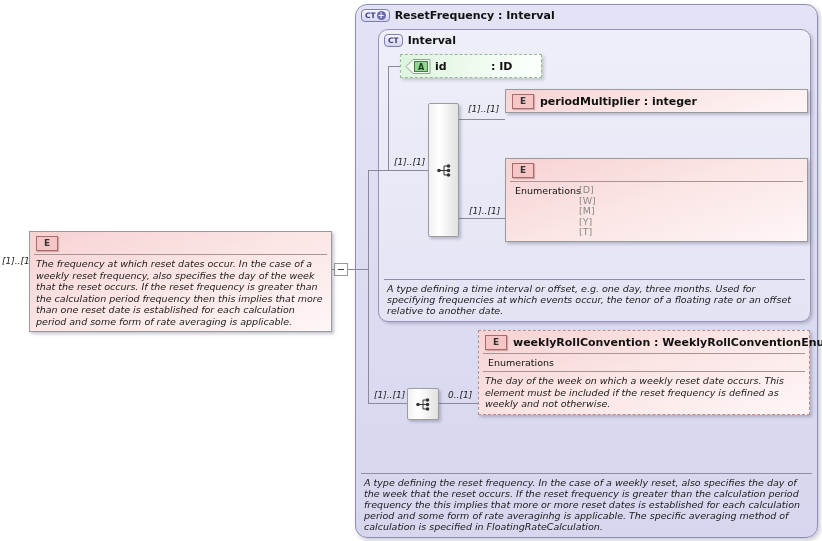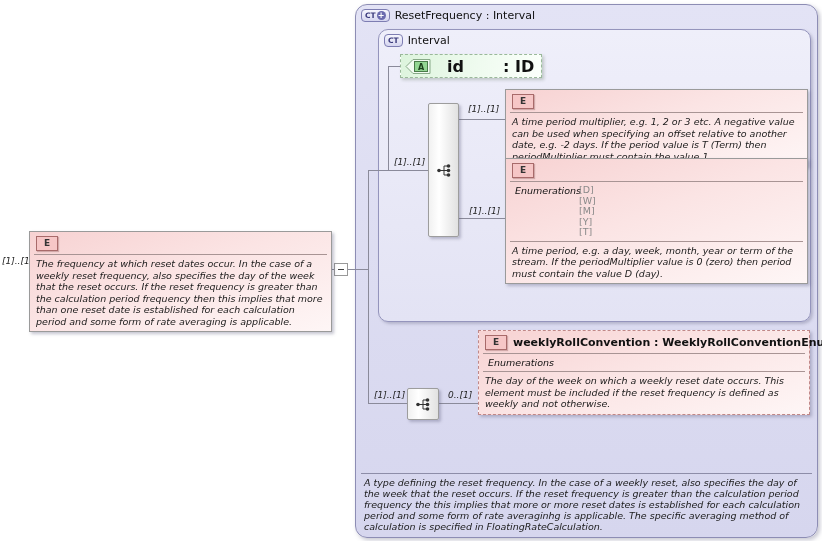--- a/index.html
+++ b/index.html
@@ -21,21 +21,21 @@
     font-size:9px;font-weight:bold;color:#333;text-align:center;line-height:13px;
     box-shadow:1px 1px 1px rgba(120,60,60,.3);
   }
   .card-title{font-size:11px;font-weight:bold;white-space:nowrap;}
   .el-name{display:inline-block;min-width:58px;}
   .card-doc{
     border-top:1px solid #a89494;margin:0 4px;padding:3px 2px 4px 2px;
     font-size:9.5px;line-height:11.5px;font-style:italic;color:#1a1a1a;
   }
   .enum-section{display:flex;border-top:1px solid #a89494;margin:0 4px;padding:3px 2px;}
-  .enum-label{width:64px;flex:0 0 auto;font-size:9.5px;font-style:italic;padding-left:3px;}
+  .enum-label{width:64px;flex:0 0 auto;font-size:9.5px;padding-left:3px;}
   .enum-values{font-size:9.5px;line-height:10.6px;color:#8a8a8a;}
   .enum-values div{white-space:nowrap;}
   .card-label{
     position:absolute;font-size:9px;font-weight:normal;font-style:italic;color:#222;white-space:nowrap;
   }
   
   .outer-panel{
     position:absolute;left:355px;top:4px;width:461px;height:532px;
     border:1px solid #8d8db4;border-radius:12px;
     background:linear-gradient(#e3e3f5,#d6d6ee);
@@ -51,34 +51,34 @@
   .badge-ct{
     display:inline-flex;align-items:center;flex:0 0 auto;height:11px;padding:0 3px;
     border:1px solid #7d7db2;border-radius:4px;
     background:linear-gradient(#f6f6fd,#d5d5ef);
     font-size:7.5px;font-weight:bold;color:#3a3a7c;line-height:11px;
   }
   .badge-ct .plus{
     width:9px;height:9px;margin-left:1px;border-radius:50%;background:#6a6aae;
     color:#fff;font-size:8px;line-height:9px;text-align:center;font-weight:bold;
   }
-  .panel-title{font-size:11px;font-weight:normal;}
+  .panel-title{font-size:11px;font-weight:bold;}
   .panel-doc{
     position:absolute;left:5px;right:5px;bottom:3px;border-top:1px solid #8d8da8;
     padding:3px 3px 2px 3px;font-size:9.5px;line-height:11px;font-style:italic;color:#1a1a1a;
   }
   
   .attr-card{
     position:absolute;left:400px;top:54px;width:142px;height:24px;
     border:1px dashed #9ab89a;
     background:linear-gradient(100deg,#ddf4dd 0%,#effbef 55%,#fbfffb 100%);
     box-shadow:2px 2px 3px rgba(90,110,90,.3);
     display:flex;align-items:center;gap:4px;padding:0 4px;box-sizing:border-box;
   }
-  .attr-card .card-title{font-size:16px;margin-left:12px;}
+  .attr-card .card-title{font-size:11px;}
   .attr-name{display:inline-block;min-width:56px;}
   
   .connector{
     position:absolute;border:1px solid #9d9d9d;border-radius:2px;
     background:linear-gradient(to right,#f1f1f1,#ffffff 35%,#e1e1e1);
     box-shadow:2px 2px 3px rgba(90,90,120,.35);
     display:flex;align-items:center;justify-content:center;
   }
   .toggle-box{
     position:absolute;left:334px;top:263px;width:14px;height:13px;background:#fff;
@@ -104,20 +104,21 @@
     <div class="panel-doc">A type defining the reset frequency. In the case of a weekly reset, also specifies the day of the week that the reset occurs. If the reset frequency is greater than the calculation period frequency the this implies that more or more reset dates is established for each calculation period and some form of rate averaginhg is applicable. The specific averaging method of calculation is specified in FloatingRateCalculation.</div>
   </div>
 
   <div class="interval-panel">
     <div class="panel-header">
       <span class="badge-ct">
         <span>CT</span>
       </span>
       <span class="panel-title">Interval</span>
     </div>
+    <div class="panel-doc">A type defining a time interval or offset, e.g. one day, three months. Used for specifying frequencies at which events occur, the tenor of a floating rate or an offset relative to another date.</div>
   </div>
 
   <div class="line" style="left:330px;top:269px;width:4px;height:1px;"></div>
   <div class="line" style="left:348px;top:269px;width:20px;height:1px;"></div>
   <div class="line" style="left:368px;top:170px;width:1px;height:234px;"></div>
   <div class="line" style="left:368px;top:170px;width:60px;height:1px;"></div>
   <div class="line" style="left:457px;top:119px;width:48px;height:1px;"></div>
   <div class="line" style="left:457px;top:218px;width:48px;height:1px;"></div>
   <div class="line" style="left:368px;top:403px;width:39px;height:1px;"></div>
   <div class="line" style="left:437px;top:403px;width:41px;height:1px;"></div>
@@ -155,40 +156,39 @@
       <circle cx="12.5" cy="3" r="1.8" fill="#333"></circle>
       <circle cx="12.5" cy="7.5" r="1.8" fill="#333"></circle>
       <circle cx="12.5" cy="12" r="1.8" fill="#333"></circle>
     </svg>
   </div>
 
   <span class="card-label" style="left:468px;top:104px;">[1]..[1]</span>
   <div class="card" style="left:505px;top:89px;width:301px;">
     <div class="card-header">
       <span class="badge-e">E</span>
-    </div>
-    <div class="card-doc">A time period multiplier, e.g. 1, 2 or 3 etc. A negative value can be used when specifying an offset relative to another date, e.g. -2 days. If the period value is T (Term) then periodMultiplier must contain the value 1.</div>
+      <span class="card-title"><span>periodMultiplier</span> <span>: integer</span></span>
+    </div>
   </div>
 
   <span class="card-label" style="left:469px;top:206px;">[1]..[1]</span>
   <div class="card" style="left:505px;top:158px;width:301px;">
     <div class="card-header">
       <span class="badge-e">E</span>
     </div>
     <div class="enum-section">
       <span class="enum-label">Enumerations</span>
       <div class="enum-values">
           <div>[D]</div>
           <div>[W]</div>
           <div>[M]</div>
           <div>[Y]</div>
           <div>[T]</div>
         </div>
     </div>
-    <div class="card-doc">A time period, e.g. a day, week, month, year or term of the stream. If the periodMultiplier value is 0 (zero) then period must contain the value D (day).</div>
   </div>
 
   <span class="card-label" style="left:374px;top:390px;">[1]..[1]</span>
   <span class="card-label" style="left:448px;top:390px;">0..[1]</span>
   <div class="connector" style="left:407px;top:388px;width:30px;height:30px;">
     <svg width="16" height="15">
       <circle cx="3" cy="7.5" r="1.8" fill="#333"></circle>
       <line x1="3" y1="7.5" x2="8" y2="7.5" stroke="#333" stroke-width="1"></line>
       <line x1="8" y1="3" x2="8" y2="12" stroke="#333" stroke-width="1"></line>
       <line x1="8" y1="3" x2="12" y2="3" stroke="#333" stroke-width="1"></line>

